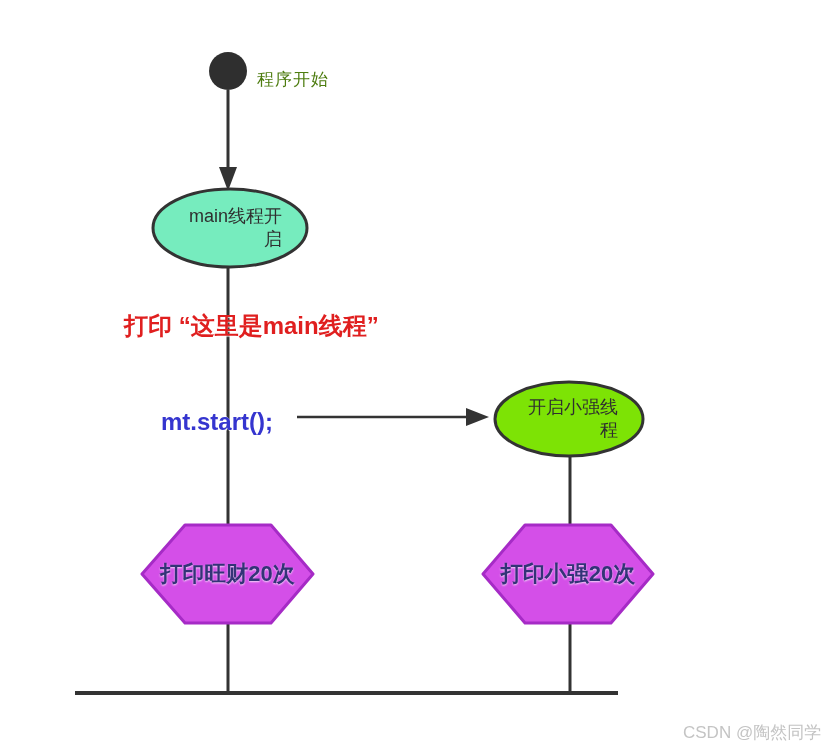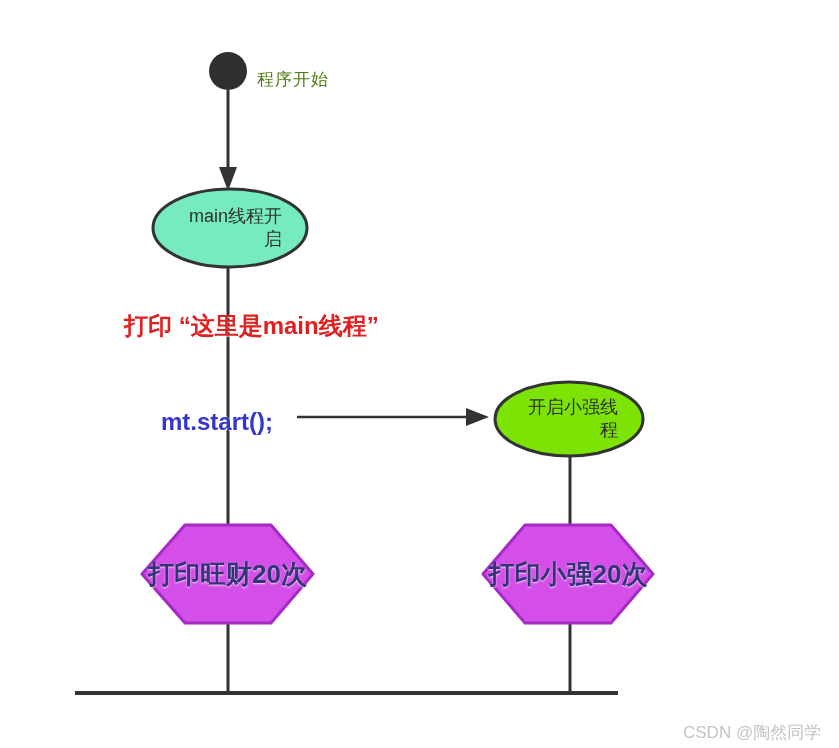--- a/index.html
+++ b/index.html
@@ -69,21 +69,21 @@
     font-weight: bold;
     color: #3535cf;
     text-shadow: 1px 1px 0 rgba(255,255,255,0.85), -1px -1px 0 rgba(255,255,255,0.85);
     margin-top: 8px;
   }
   .hex-label {
     position: absolute;
     display: flex;
     align-items: center;
     justify-content: center;
-    font-size: 26px;
+    font-size: 22px;
     font-weight: bold;
     color: #333377;
     text-shadow: 0 1px 2px rgba(255,255,255,0.8);
     white-space: nowrap;
   }
   .hex-label.left {
     left: 142px;
     top: 525px;
     width: 171px;
     height: 98px;

